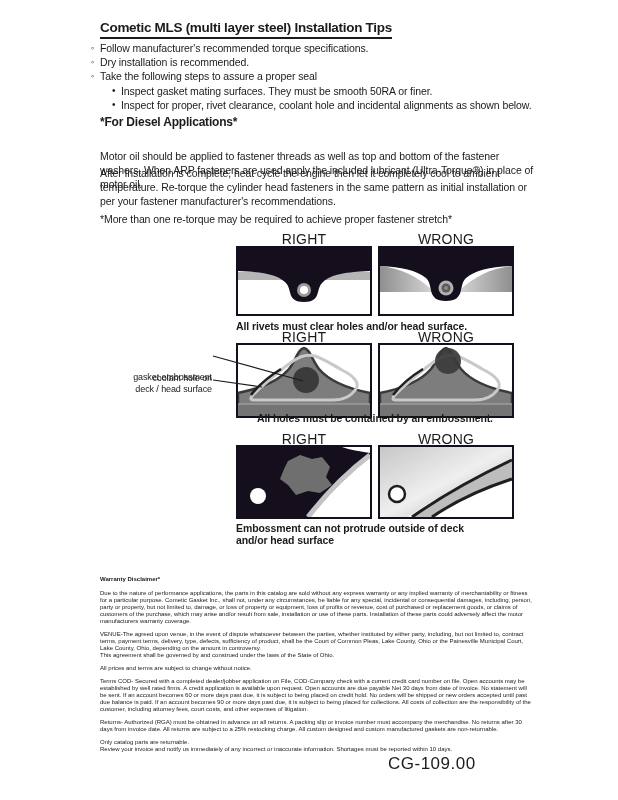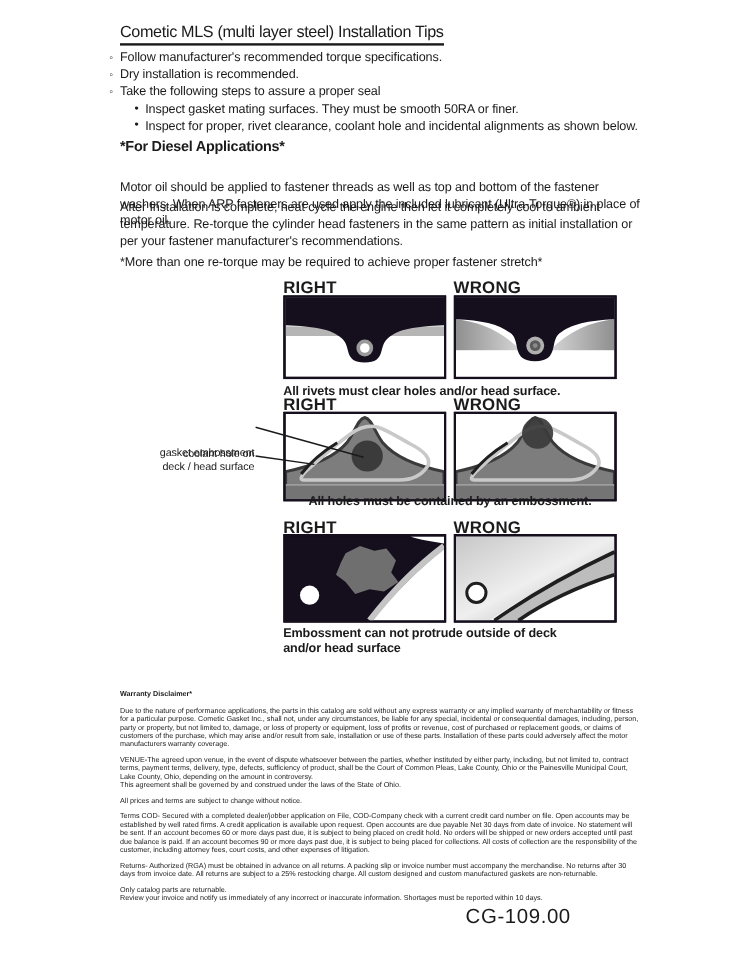--- a/index.html
+++ b/index.html
@@ -2,30 +2,30 @@
 <html><head>
 <meta charset="utf-8">
 <style>
   html,body{margin:0;padding:0;background:#ffffff;}
   .page{
     position:relative;width:618px;height:800px;background:#ffffff;
     font-family:"Liberation Sans", sans-serif;color:#1b1b1b;overflow:hidden;
   }
   .abs{position:absolute;}
   .title{
-    font-size:13.5px;font-weight:normal;letter-spacing:-0.3px;
+    font-size:13.5px;font-weight:bold;letter-spacing:-0.3px;
     border-bottom:2px solid #1b1b1b;padding-bottom:2px;display:inline-block;
   }
   .body-txt{font-size:10.5px;line-height:14px;letter-spacing:-0.1px;}
   .bullet-row{display:flex;align-items:flex-start;line-height:14.2px;font-size:10.5px;letter-spacing:-0.1px;}
   .bullet-mark{width:9px;flex:0 0 9px;font-size:9px;line-height:14.2px;}
   .sub{margin-left:21px;}
   .sub .bullet-mark{font-size:10px;}
   .sec-head{font-size:12px;font-weight:bold;letter-spacing:-0.2px;}
-  .rw-label{font-size:14px;font-weight:bold;text-align:left;width:136px;letter-spacing:0.2px;}
+  .rw-label{font-size:14px;font-weight:normal;text-align:center;width:136px;letter-spacing:0.2px;}
   .caption{font-size:10.5px;font-weight:bold;letter-spacing:-0.1px;line-height:12px;}
   .dg-label{font-size:9px;line-height:11px;text-align:right;letter-spacing:-0.1px;}
   .pair{display:flex;gap:6px;}
   .disc{font-size:6px;line-height:7px;width:432px;letter-spacing:0;}
   .disc .hd{font-weight:bold;margin-bottom:7px;}
   .disc p{margin:0 0 6px 0;}
   .cg-code{font-size:17px;letter-spacing:0.5px;}
   svg{display:block;}
 </style>
 </head>

